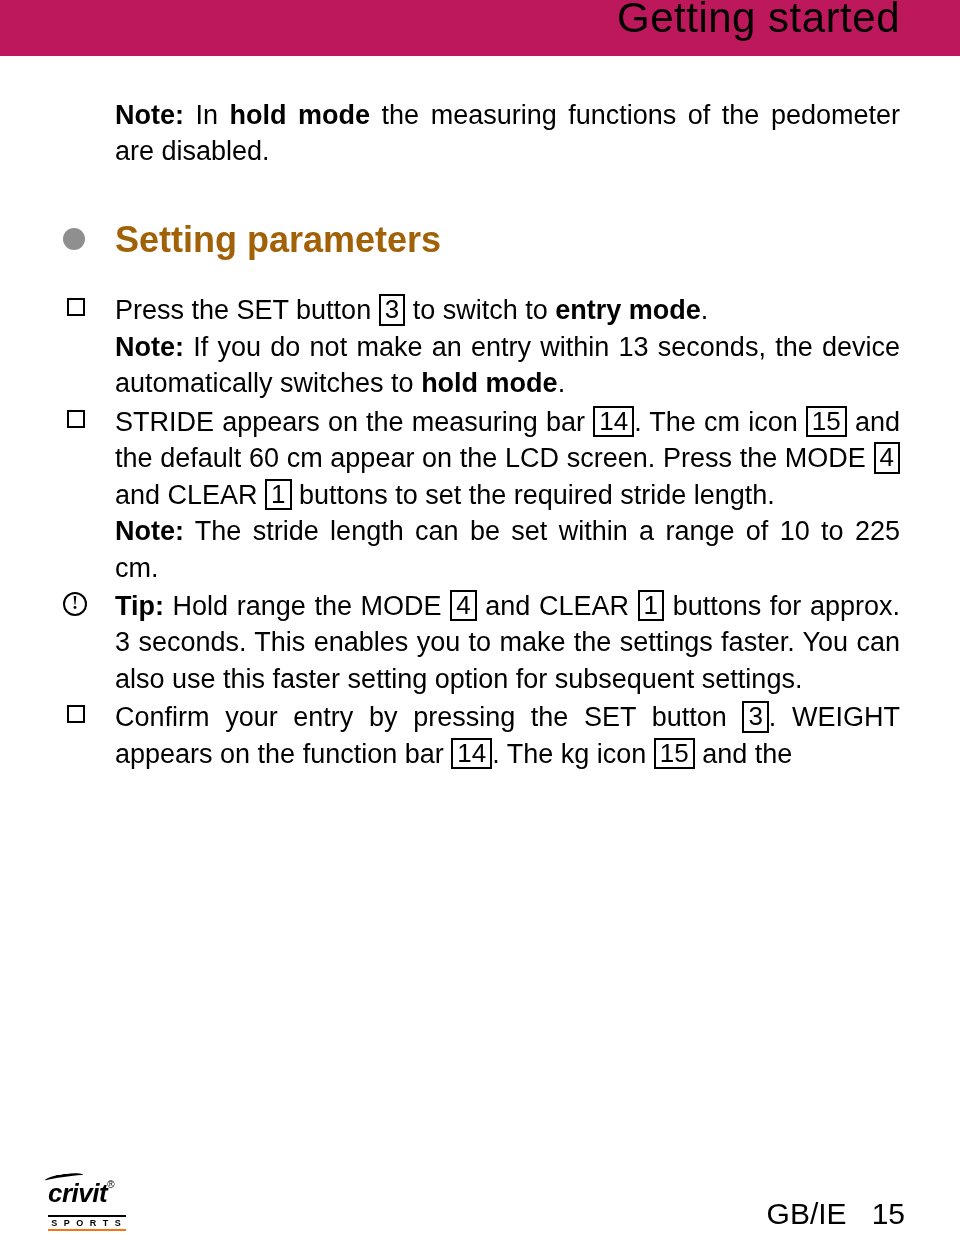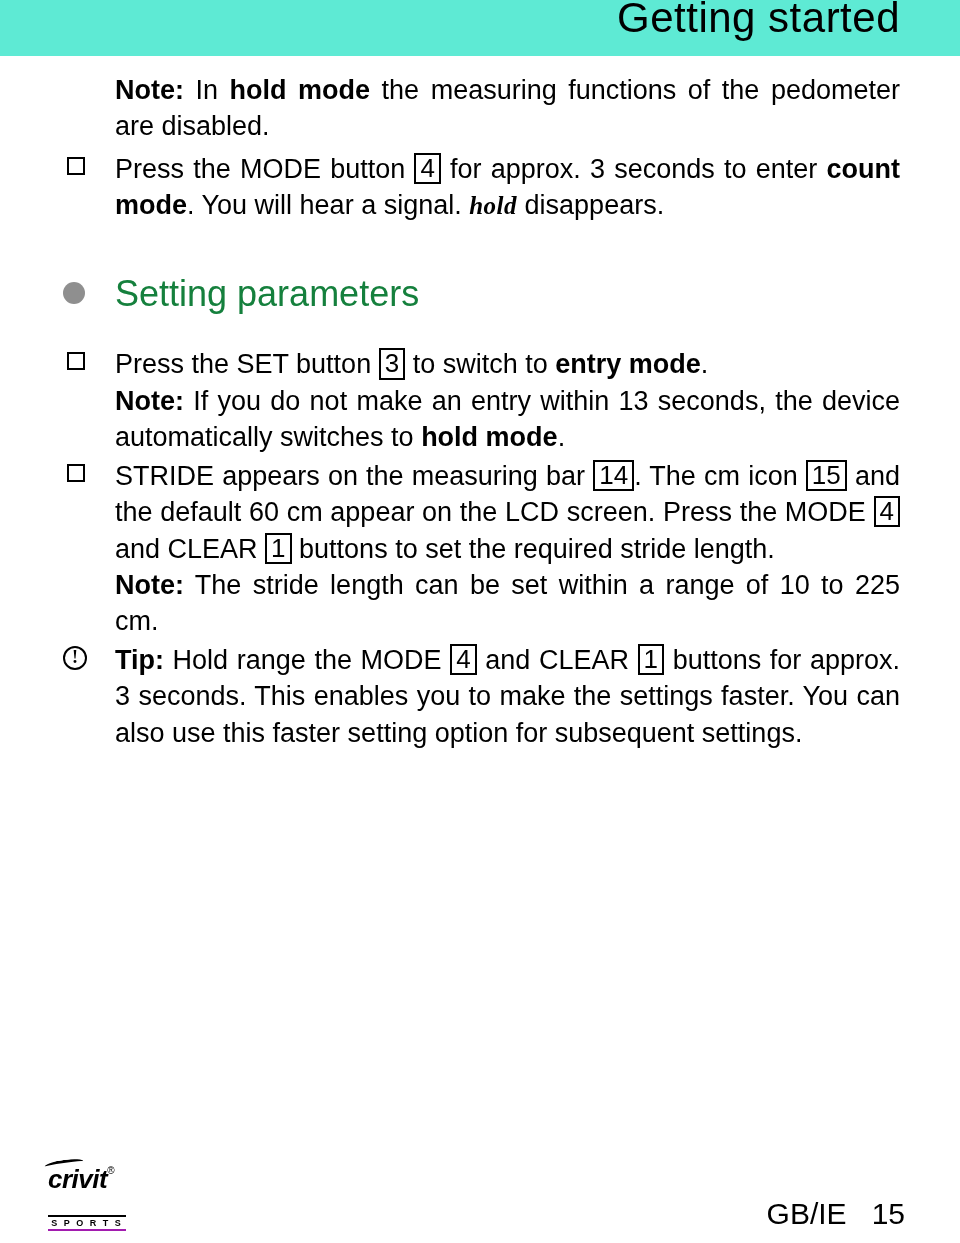--- a/index.html
+++ b/index.html
@@ -8,35 +8,36 @@
     height: 1243px;
     background: #fff;
     font-family: "Futura", "Century Gothic", "Trebuchet MS", Arial, sans-serif;
     color: #000;
     position: relative;
     overflow: hidden;
   }
   .header-band {
     width: 100%;
     height: 56px;
-    background: #5eead4;
+    background: #be185d;
     position: relative;
   }
   .header-title {
     position: absolute;
     right: 60px;
     top: -6px;
     font-size: 42px;
     font-weight: 400;
     letter-spacing: 0.5px;
   }
   .content {
     padding: 16px 60px 0 115px;
     font-size: 27px;
     line-height: 1.35;
+    margin-top: 25px;
   }
   .para { text-align: justify; }
   .note-lead { font-weight: 700; }
   .bold { font-weight: 700; }
   .list { margin-top: 6px; }
   .li {
     position: relative;
     padding-left: 0;
     margin-bottom: 2px;
     text-align: justify;
@@ -79,22 +80,22 @@
     font-family: "Comic Sans MS", "Segoe Script", cursive;
     font-style: italic;
     font-weight: 700;
     letter-spacing: 0.5px;
     font-size: 25px;
   }
   .section-h {
     margin-top: 46px;
     margin-bottom: 28px;
     font-size: 36px;
-    font-weight: 400;
-    color: #15803d;
+    font-weight: 700;
+    color: #a16207;
     position: relative;
   }
   .section-h::before {
     content: "";
     position: absolute;
     left: -52px;
     top: 12px;
     width: 22px;
     height: 22px;
     background: #8f8f8f;
@@ -129,53 +130,49 @@
   .logo .swoosh {
     width: 28px; height: 8px;
     border-top: 3px solid #000;
     border-radius: 50% 50% 0 0;
     transform: rotate(-8deg) scaleX(1.4);
     margin-bottom: -4px;
     margin-left: 2px;
   }
   .logo .sports {
     border-top: 2px solid #000;
-    border-bottom: 2px solid #a21caf;
+    border-bottom: 2px solid #f97316;
     font-size: 9px;
     letter-spacing: 2px;
     padding: 1px 3px;
     display: block;
     width: 78px;
     text-align: center;
     font-weight: 700;
-    margin-top: 20px;
+    margin-top: 6px;
   }
   .page-no {
     font-size: 30px;
     margin-top: 28px;
   }
 </style>
 </head>
 <body>
 
 <div class="header-band">
   <div class="header-title">Getting started</div>
 </div>
 
 <div class="content">
 
   <div class="para">
     <span class="note-lead">Note:</span><span> In </span><span class="bold">hold mode</span><span> the measuring functions of the pedometer are disabled.</span>
   </div>
 
   <div class="list">
-    <div class="li">
-      <span class="bullet square"></span>
-      <span>Press the MODE button </span><span class="boxnum">4</span><span> for approx. 3 seconds to enter </span><span class="bold">count mode</span><span>. You will hear a signal. </span><span class="hold-word">hold</span><span> disappears.</span>
-    </div>
   </div>
 
   <h2 class="section-h">Setting parameters</h2>
 
   <div class="list">
 
 
     <div class="li">
       <span class="bullet square"></span>
       <span>Press the SET button </span><span class="boxnum">3</span><span> to switch to </span><span class="bold">entry mode</span><span>.</span>
@@ -188,20 +185,24 @@
       <span>STRIDE appears on the measuring bar </span><span class="boxnum">14</span><span>. The cm icon </span><span class="boxnum">15</span><span> and the default 60 cm appear on the LCD screen. Press the MODE </span><span class="boxnum">4</span><span> and CLEAR </span><span class="boxnum">1</span><span> buttons to set the required stride length.</span>
       <br>
       <span class="note-lead">Note:</span><span> The stride length can be set within a range of 10 to 225 cm.</span>
     </div>
 
     <div class="li">
       <span class="bullet info">!</span>
       <span class="note-lead">Tip:</span><span> Hold range the MODE </span><span class="boxnum">4</span><span> and CLEAR </span><span class="boxnum">1</span><span> buttons for approx. 3 seconds. This enables you to make the settings faster. You can also use this faster setting option for subsequent settings.</span>
     </div>
 
+    <div class="li">
+      <span class="bullet square"></span>
+      <span>Confirm your entry by pressing the SET button </span><span class="boxnum">3</span><span>. WEIGHT appears on the function bar </span><span class="boxnum">14</span><span>. The kg icon </span><span class="boxnum">15</span><span> and the</span>
+    </div>
 
   </div>
 
 </div>
 
 <div class="footer">
   <div class="logo">
     <div class="swoosh"></div>
     <span class="brand"><span>crivit</span><span class="r">®</span></span>
     <span class="sports">S P O R T S</span>

